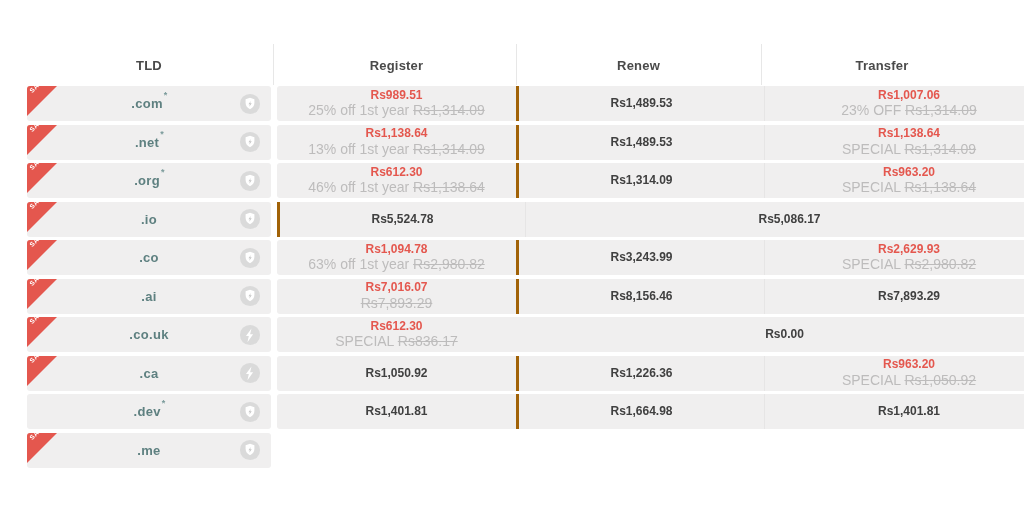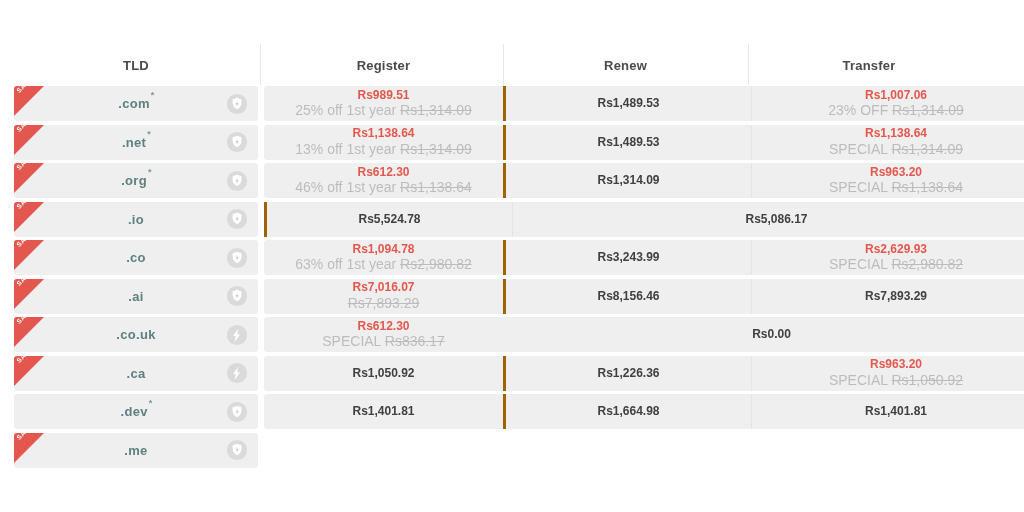--- a/index.html
+++ b/index.html
@@ -1,17 +1,17 @@
 <!DOCTYPE html>
 <html><head>
 <meta charset="utf-8">
 <style>
   html,body{margin:0;padding:0;background:#ffffff;}
   body{width:1024px;height:512px;font-family:"Liberation Sans",sans-serif;overflow:hidden;position:relative;}
-  .pricing-table{position:absolute;inset:0;}
+  .pricing-table{position:absolute;inset:0;margin-left:13px;}
 
   
   .col-header{position:absolute;top:50px;height:30px;display:flex;align-items:center;justify-content:center;
     font-size:13px;font-weight:bold;color:#4a4a4a;letter-spacing:.2px;}
   .hdr-divider{position:absolute;top:44px;height:41px;width:1px;background:#e7e7e7;}
 
   
   .row{position:absolute;left:14px;width:976px;height:35px;}
   .tld-cell{position:absolute;left:0;top:0;width:244px;height:100%;background:#f0efef;border-radius:3px;
     overflow:hidden;display:flex;align-items:center;justify-content:center;cursor:pointer;}

